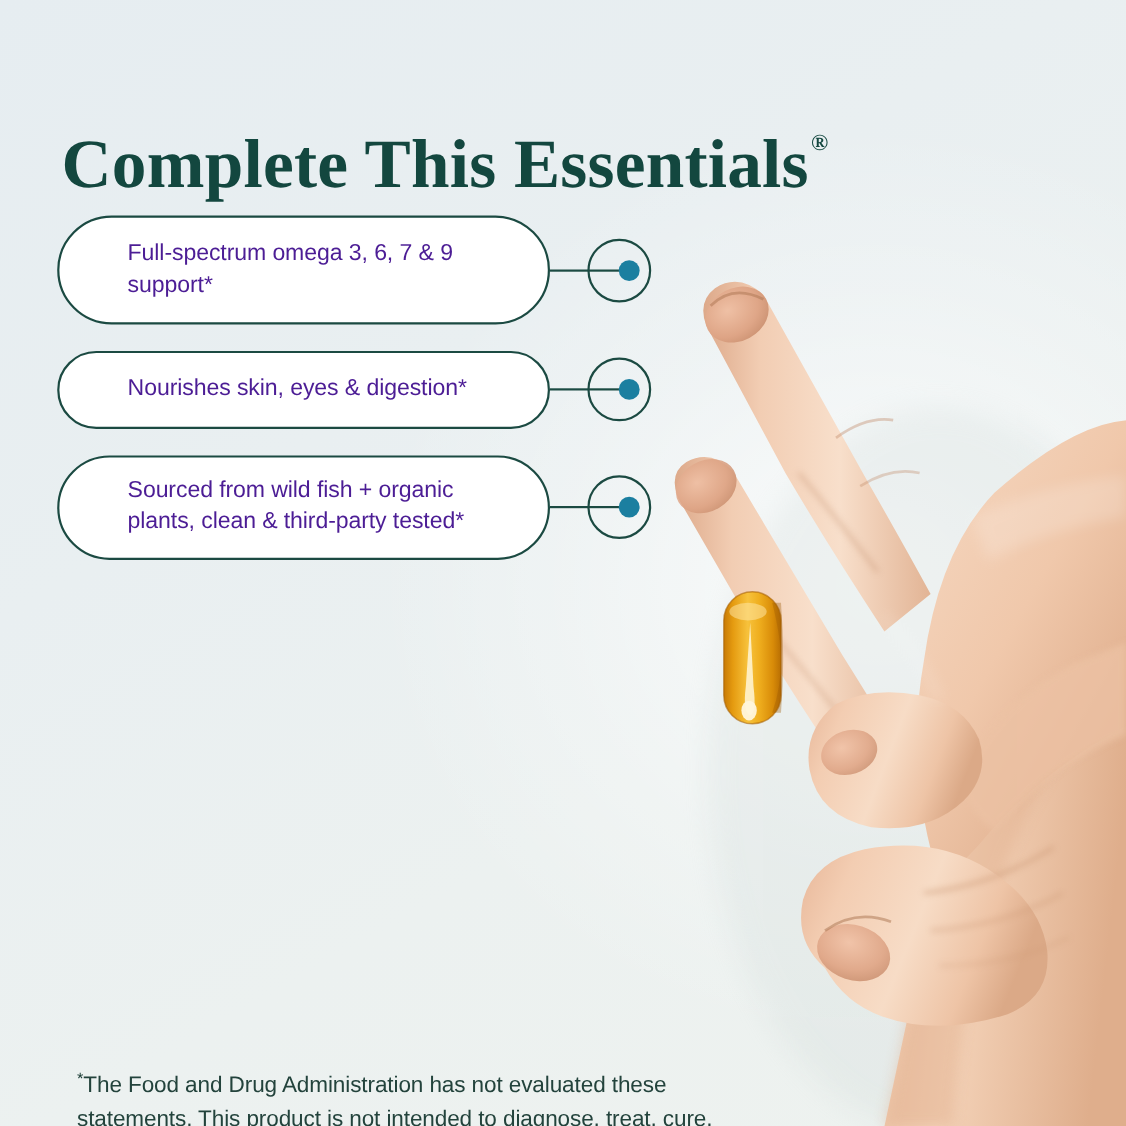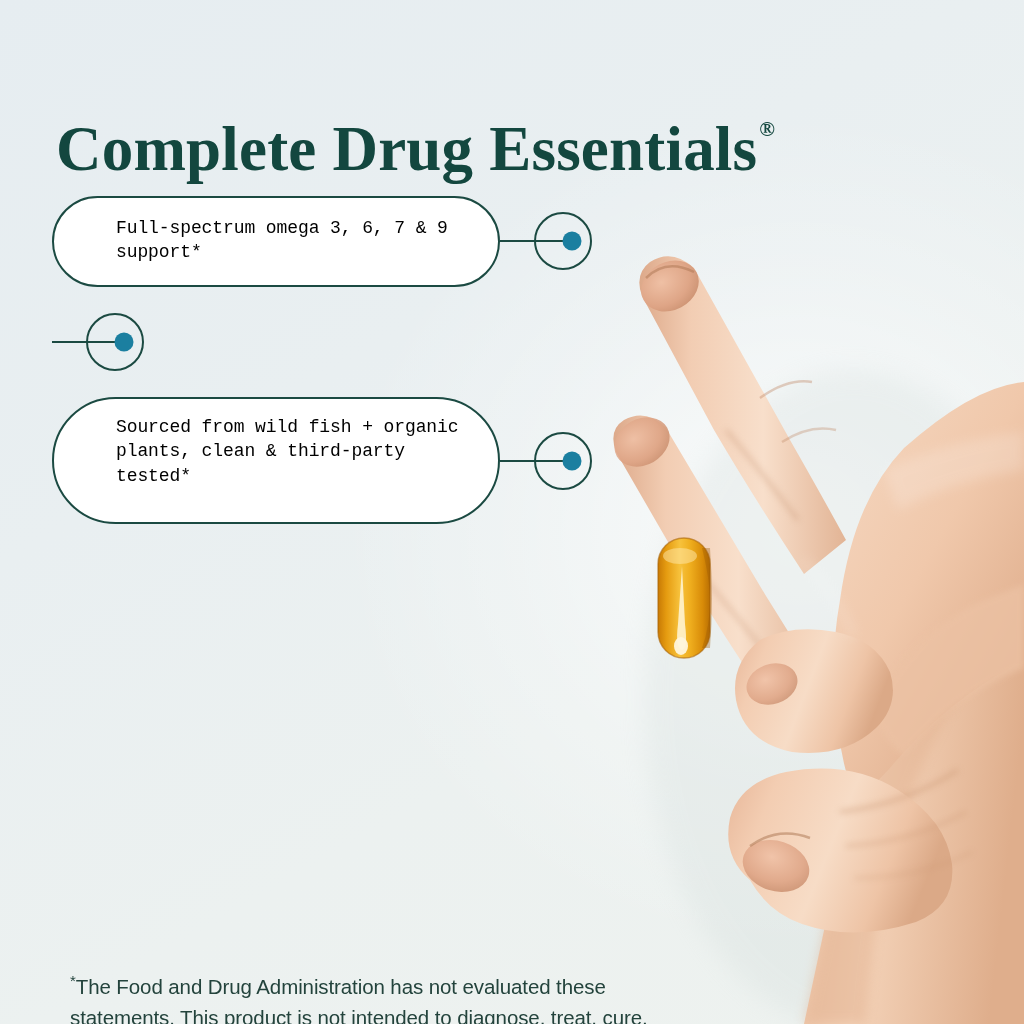--- a/index.html
+++ b/index.html
@@ -57,29 +57,28 @@
     align-items: center;
     margin-bottom: 24px;
   }
   .pill {
     box-sizing: border-box;
     width: 448px;
     background: #ffffff;
     border: 2px solid #1b4a42;
     border-radius: 999px;
     padding: 18px 26px 20px 62px;
-    color: #000000;
-    font-size: 18px;
+    color: #4c1d95;
+    font-size: 21px;
     line-height: 1.36;
     letter-spacing: -0.1px;
     position: relative;
     z-index: 2;
-    font-family: Liberation Mono, monospace;
-  }
-  .pill.three-line { padding-top: 16px; padding-bottom: 34px; }
+  }
+  .pill.three-line { padding-top: 16px; padding-bottom: 18px; }
 
   
   .connector {
     position: relative;
     flex: 0 0 auto;
     width: 92px;
     height: 62px;
     display: flex;
     align-items: center;
   }
@@ -244,36 +243,37 @@
         <ellipse cx="126" cy="556" rx="17" ry="8" fill="#ffe9ae" opacity="0.5"></ellipse>
 
         <path d="M148 548 Q156 580 156 600 Q156 626 148 648 L156 648 Q160 600 156 548 Z" fill="#9a5a02" opacity="0.35"></path>
       </g>
 
       <path d="M330 470 Q396 440 470 432 L470 470 Q400 480 344 510 Z" fill="#ffffff" opacity="0.18" filter="url(#soft6)"></path>
       <path d="M250 560 Q282 596 300 636" stroke="#ffffff" stroke-width="8" fill="none" opacity="0.14" filter="url(#soft6)"></path>
     </svg>
   </div>
 
-  <h1 id="title"><span>Complete Drug Essentials</span><span class="reg">®</span></h1>
+  <h1 id="title"><span>Complete This Essentials</span><span class="reg">®</span></h1>
 
   <div id="features">
 
     <div class="feature-row">
       <div class="pill">Full-spectrum omega 3, 6, 7 &amp; 9 support*</div>
       <div class="connector">
         <span class="line"></span>
         <span class="ring"></span>
         <span class="dot"></span>
       </div>
     </div>
 
 
 
     <div class="feature-row">
+      <div class="pill">Nourishes skin, eyes &amp; digestion*</div>
       <div class="connector">
         <span class="line"></span>
         <span class="ring"></span>
         <span class="dot"></span>
       </div>
     </div>
 
     <div class="feature-row">
       <div class="pill three-line">Sourced from wild fish + organic plants, clean &amp; third-party tested*</div>
       <div class="connector">

